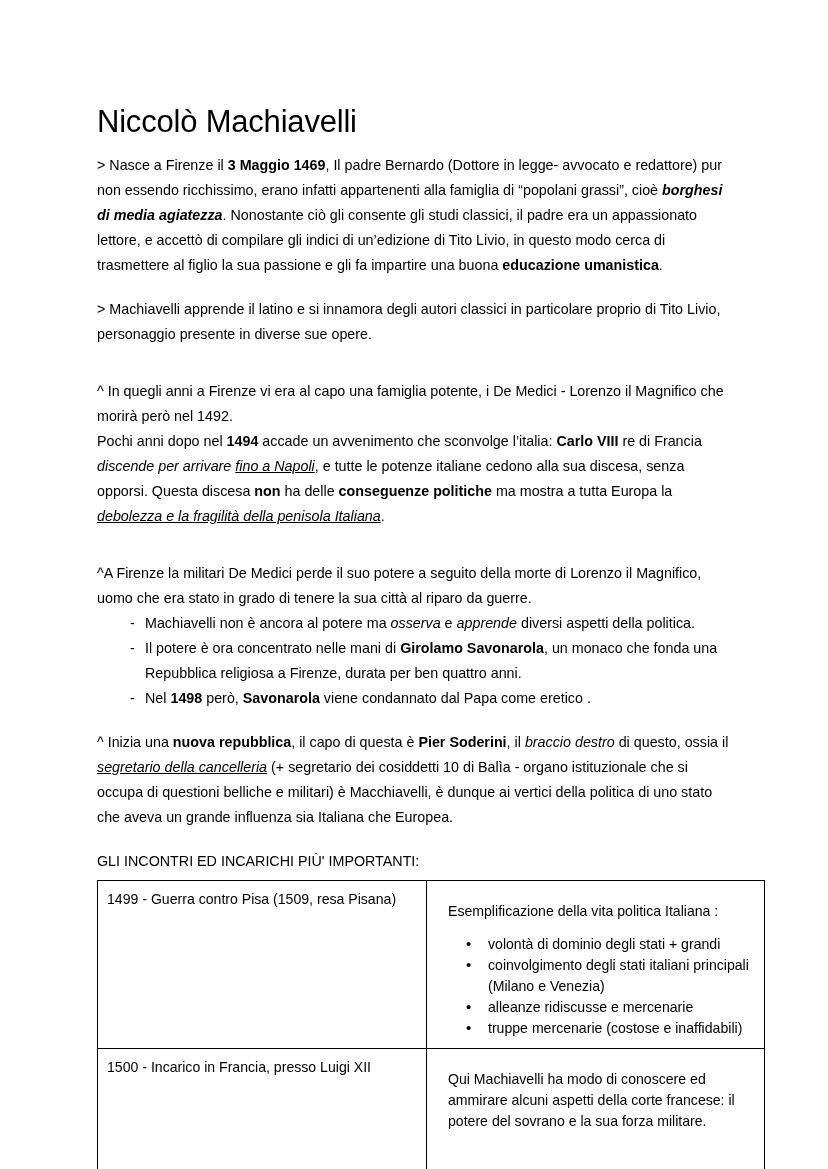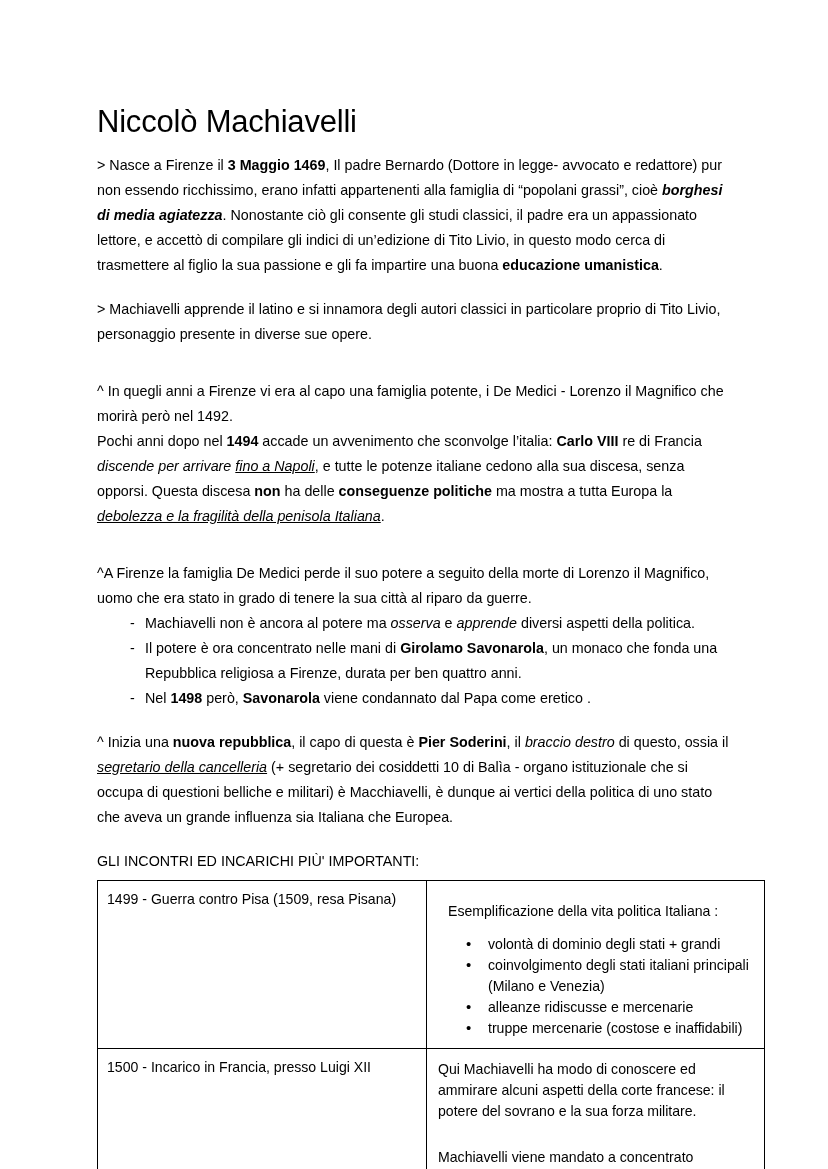--- a/index.html
+++ b/index.html
@@ -107,40 +107,40 @@
     padding-left: 52px;
     line-height: 21px;
   }
   ul.dot-list > li::before {
     content: "\2022";
     position: absolute;
     left: 30px;
     top: -1px;
     font-size: 15px;
   }
-  .cell-para { margin: 2px; }
+  .cell-para { margin: 12px; }
   .cell-gap { height: 21px; }
 </style>
 </head>
 <body>
 
 <div class="page">
   <div class="content">
 
     <h1 class="doc-title">Niccolò Machiavelli</h1>
 
     <p class="para"><span>&gt; </span><span>Nasce a Firenze il </span><b>3 Maggio 1469</b><span>, Il padre Bernardo (Dottore in legge- avvocato e redattore)  pur non essendo ricchissimo, erano infatti appartenenti alla famiglia di “popolani grassi”, cioè </span><span class="bi">borghesi di media agiatezza</span><span>. Nonostante ciò gli consente gli studi classici, il padre era un appassionato lettore, e accettò di compilare gli indici di un’edizione di Tito Livio, in questo modo cerca di trasmettere al figlio la sua passione e gli fa impartire una buona </span><b>educazione umanistica</b><span>.</span></p>
 
     <p class="para">&gt; Machiavelli apprende il latino e  si innamora degli autori classici in particolare proprio di Tito Livio, personaggio presente in diverse sue opere.</p>
 
     <p class="para tight">^ In quegli anni a Firenze vi era al capo una famiglia potente, i De Medici - Lorenzo il Magnifico che morirà però nel 1492.</p>
 
     <p class="para"><span>Pochi anni dopo nel </span><b>1494</b><span> accade un avvenimento che sconvolge l’italia: </span><b>Carlo VIII</b><span> re di Francia </span><i>discende per arrivare </i><span class="iu">fino a Napoli</span><span>, e tutte le potenze italiane cedono alla sua discesa, senza opporsi. Questa discesa </span><b>non</b><span> ha delle </span><b>conseguenze politiche</b><span> ma mostra a tutta Europa la </span><span class="iu">debolezza e la fragilità della penisola Italiana</span><span>.</span></p>
 
-    <p class="para tight">^A Firenze la famiglia De Medici perde il suo potere a seguito della morte di Lorenzo il Magnifico, uomo che era stato in grado di tenere la sua città al riparo da guerre.</p>
+    <p class="para tight">^A Firenze la militari De Medici perde il suo potere a seguito della morte di Lorenzo il Magnifico, uomo che era stato in grado di tenere la sua città al riparo da guerre.</p>
 
     <ul class="dash-list">
       <li><span> Machiavelli non è ancora al potere ma </span><i>osserva</i><span> e </span><i>apprende</i><span> diversi aspetti della politica.</span></li>
       <li><span>Il potere è ora concentrato nelle mani di </span><b>Girolamo Savonarola</b><span>, un monaco che fonda una Repubblica religiosa a Firenze, durata per ben quattro anni.</span></li>
       <li><span>Nel </span><b>1498</b><span> però, </span><b>Savonarola</b><span> viene condannato dal Papa come eretico .</span></li>
     </ul>
 
     <p class="para"><span>^ Inizia una </span><b>nuova repubblica</b><span>, il capo di questa è </span><b>Pier Soderini</b><span>, il </span><i>braccio destro</i><span> di questo, ossia il </span><span class="iu">segretario della cancelleria</span><span> (+ segretario dei cosiddetti 10 di Balìa - organo istituzionale che si occupa di questioni belliche e militari) è Macchiavelli, è dunque ai vertici della politica di uno stato che aveva un grande influenza sia Italiana che Europea.</span></p>
 
     <div class="section-label">GLI INCONTRI ED INCARICHI PIÙ' IMPORTANTI:</div>

